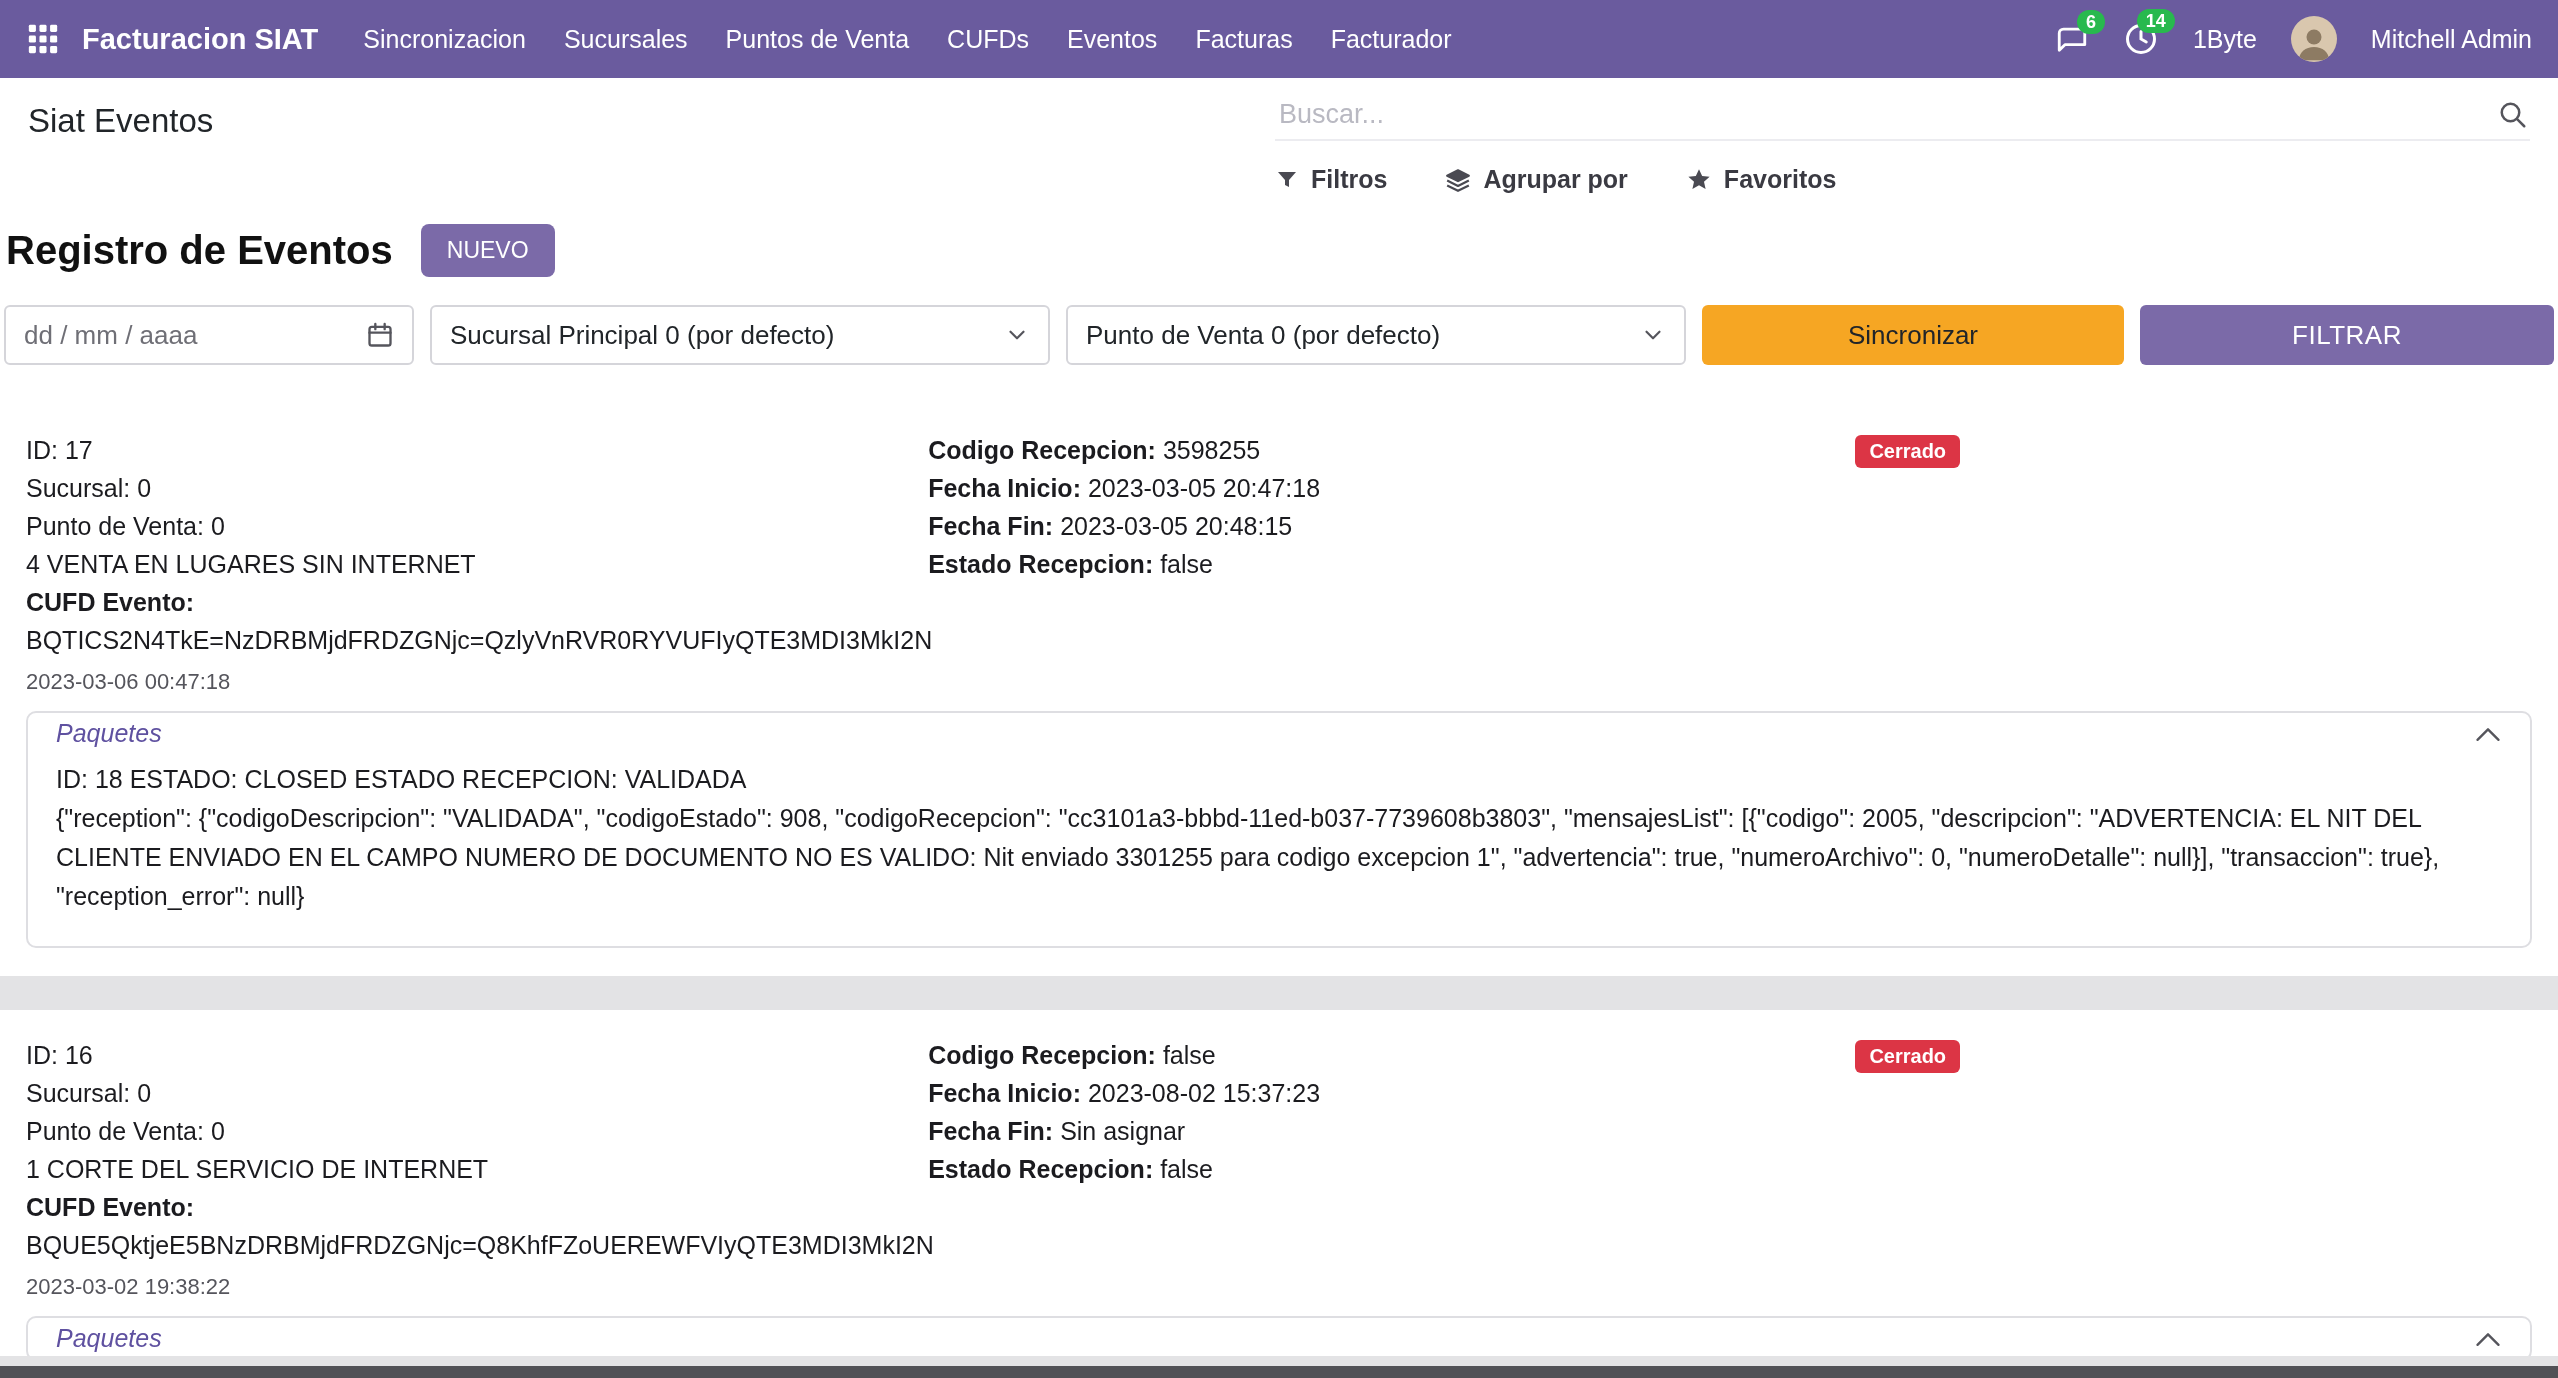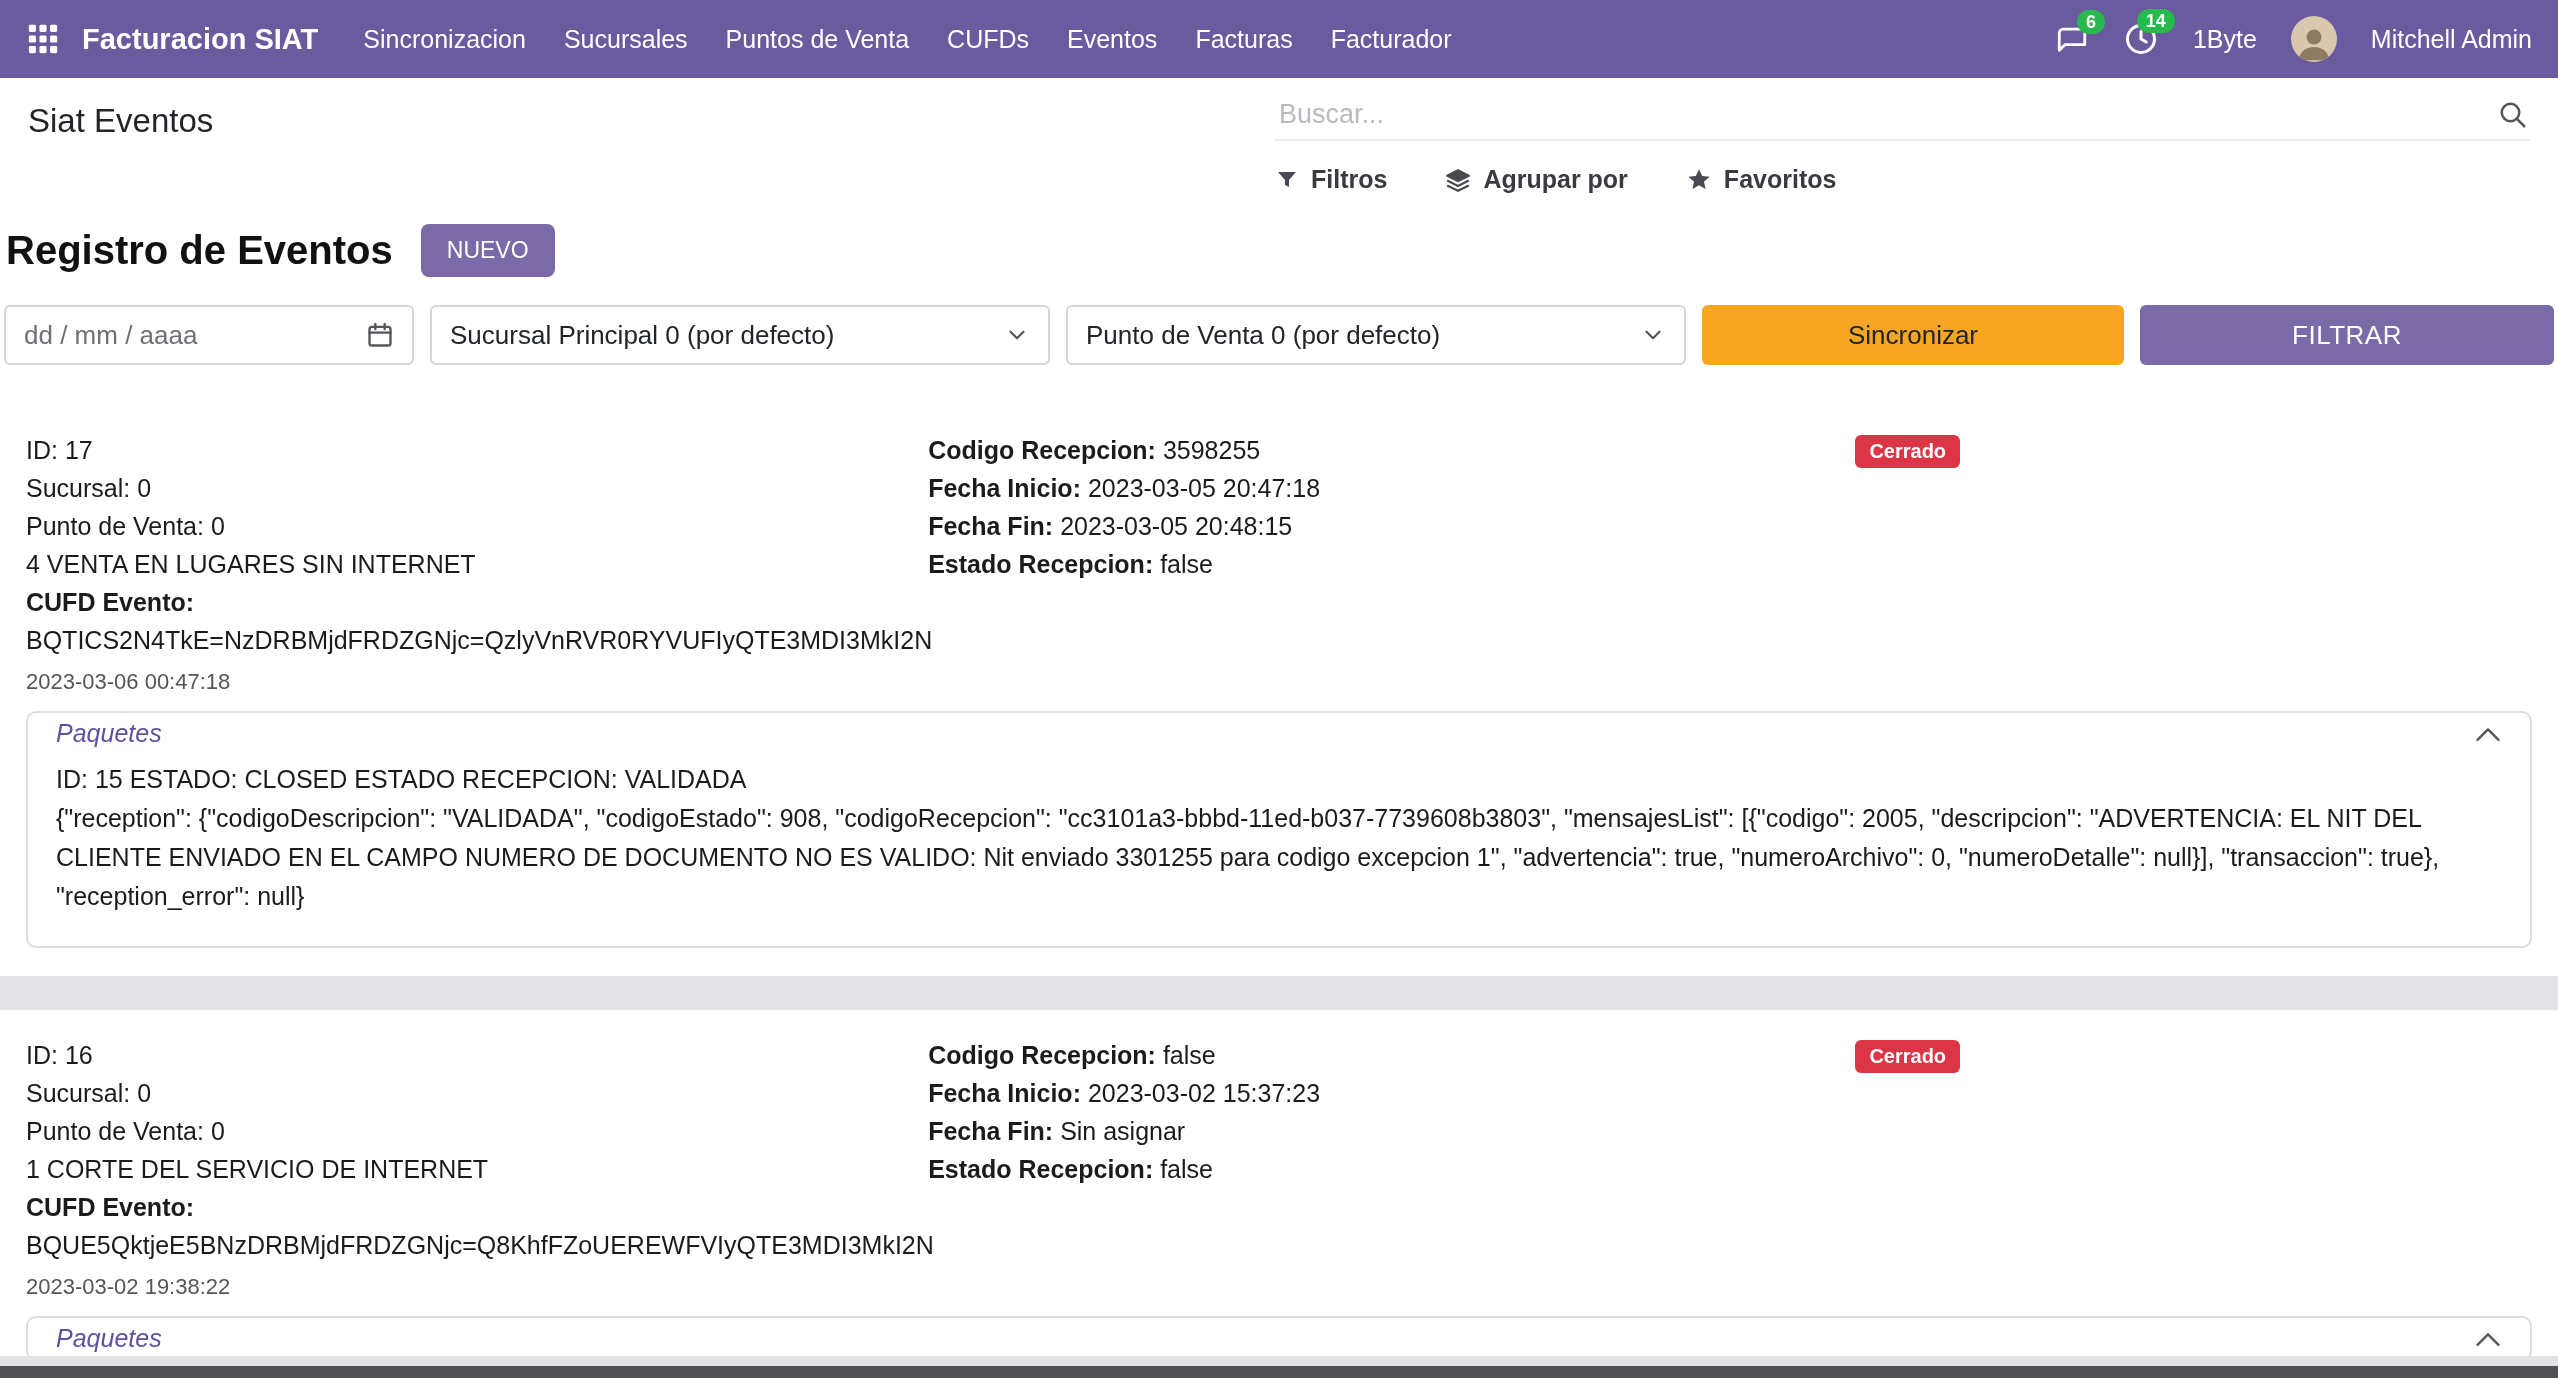--- a/index.html
+++ b/index.html
@@ -255,21 +255,21 @@
       </div>
     </div>
     <div class="paquetes">
       <div class="paquetes-header">
         <span>Paquetes</span>
         <svg width="28" height="18" viewBox="0 0 24 14" fill="none" stroke="currentColor" stroke-width="2" stroke-linecap="round" stroke-linejoin="round">
           <path d="M3 12l9-9 9 9"></path>
         </svg>
       </div>
       <div class="paquetes-body">
-        <div>ID: 15 ESTADO: CLOSED ESTADO RECEPCION: VALIDADA</div>
+        <div>ID: 18 ESTADO: CLOSED ESTADO RECEPCION: VALIDADA</div>
         <div>{"reception": {"codigoDescripcion": "VALIDADA", "codigoEstado": 908, "codigoRecepcion": "cc3101a3-bbbd-11ed-b037-7739608b3803", "mensajesList": [{"codigo": 2005, "descripcion": "ADVERTENCIA: EL NIT DEL CLIENTE ENVIADO EN EL CAMPO NUMERO DE DOCUMENTO NO ES VALIDO: Nit enviado 3301255 para codigo excepcion 1", "advertencia": true, "numeroArchivo": 0, "numeroDetalle": null}], "transaccion": true}, "reception_error": null}</div>
       </div>
     </div>
   </div>
 
   <div class="event-card">
     <div class="card-grid">
       <div class="col-left">
         <div class="line">ID: 16</div>
         <div class="line">Sucursal: 0</div>
@@ -281,21 +281,21 @@
         </div>
         <div class="timestamp">2023-03-02 19:38:22</div>
       </div>
       <div class="col-mid">
         <div class="line">
           <span class="lbl">Codigo Recepcion:</span>
           <span>false</span>
         </div>
         <div class="line">
           <span class="lbl">Fecha Inicio:</span>
-          <span>2023-03-02 15:37:23</span>
+          <span>2023-08-02 15:37:23</span>
         </div>
         <div class="line">
           <span class="lbl">Fecha Fin:</span>
           <span>Sin asignar</span>
         </div>
         <div class="line">
           <span class="lbl">Estado Recepcion:</span>
           <span>false</span>
         </div>
       </div>

